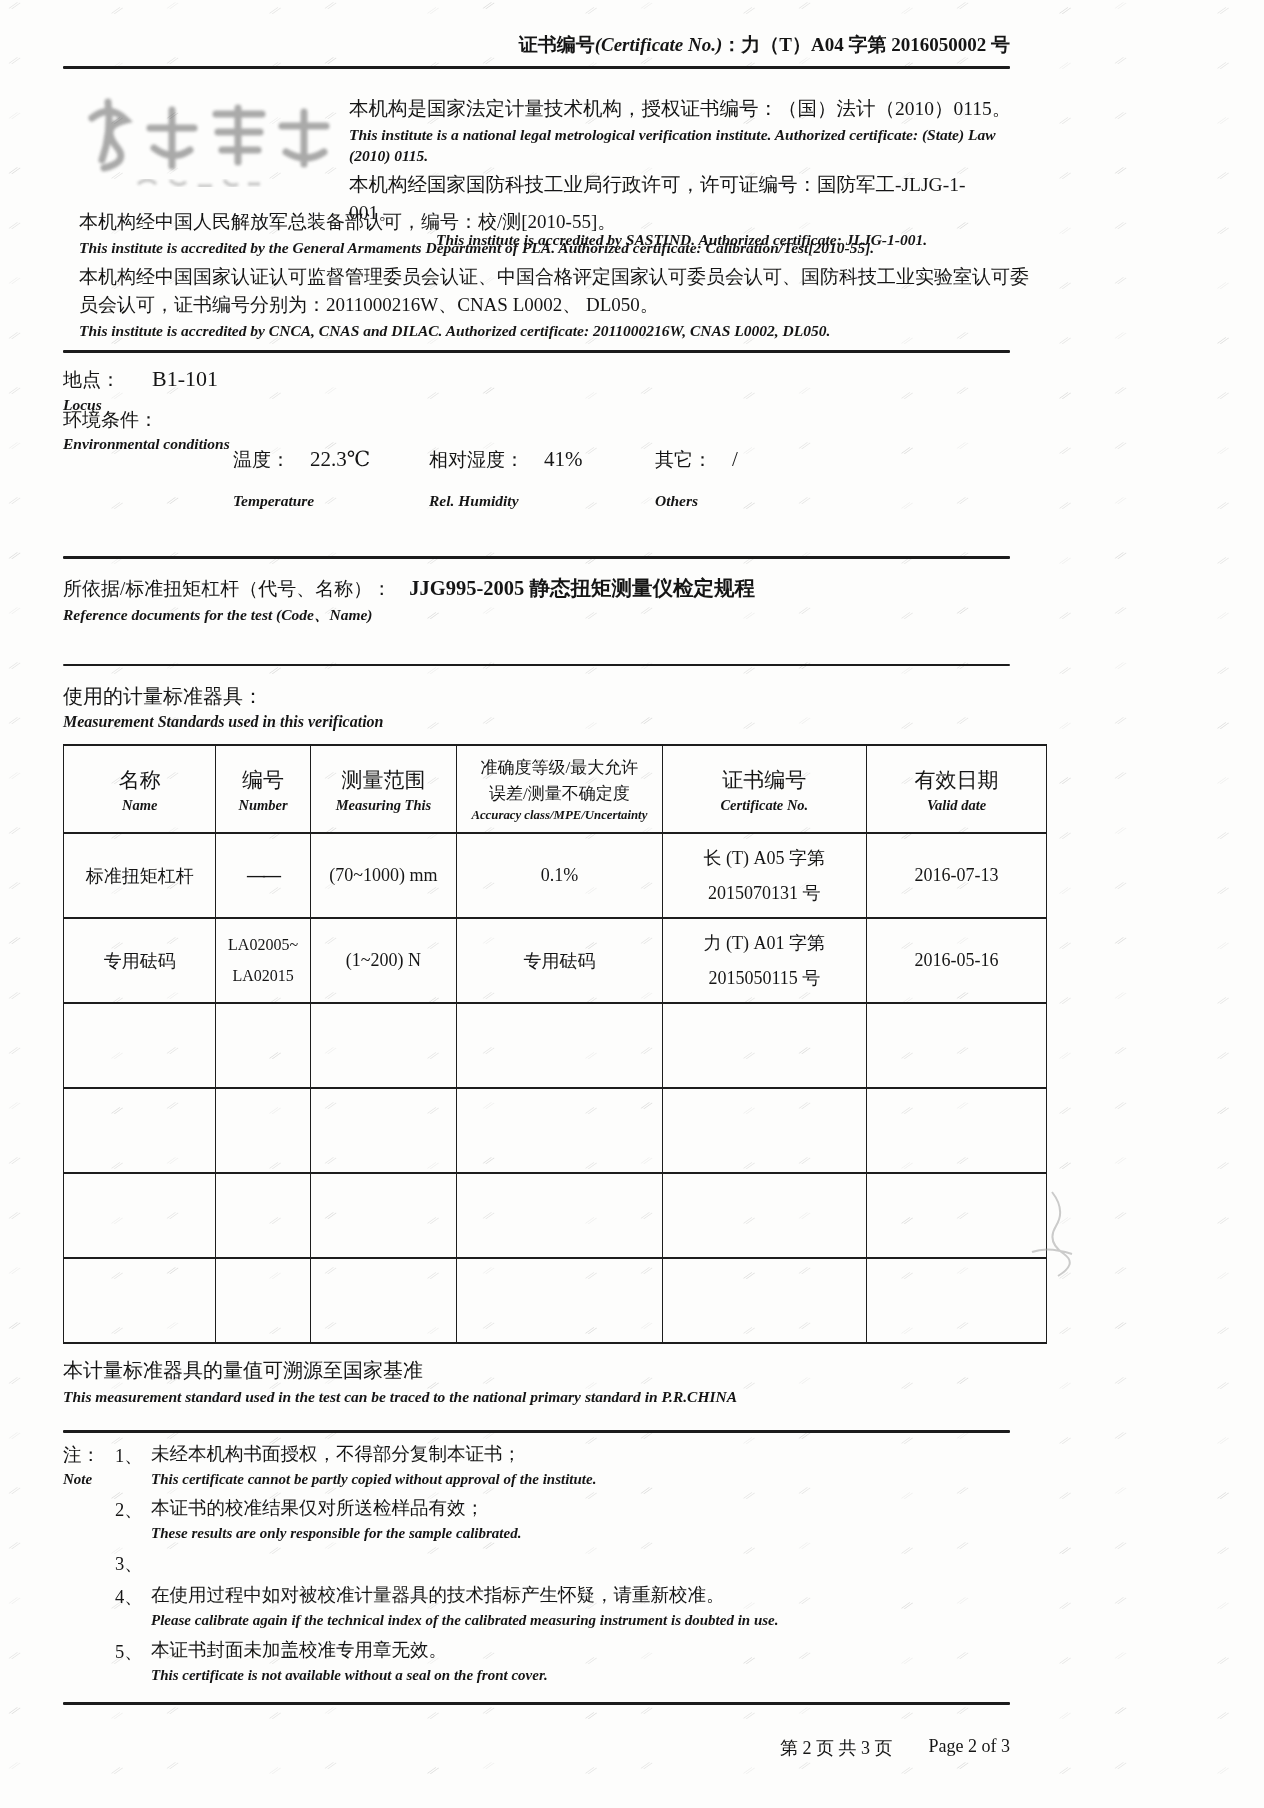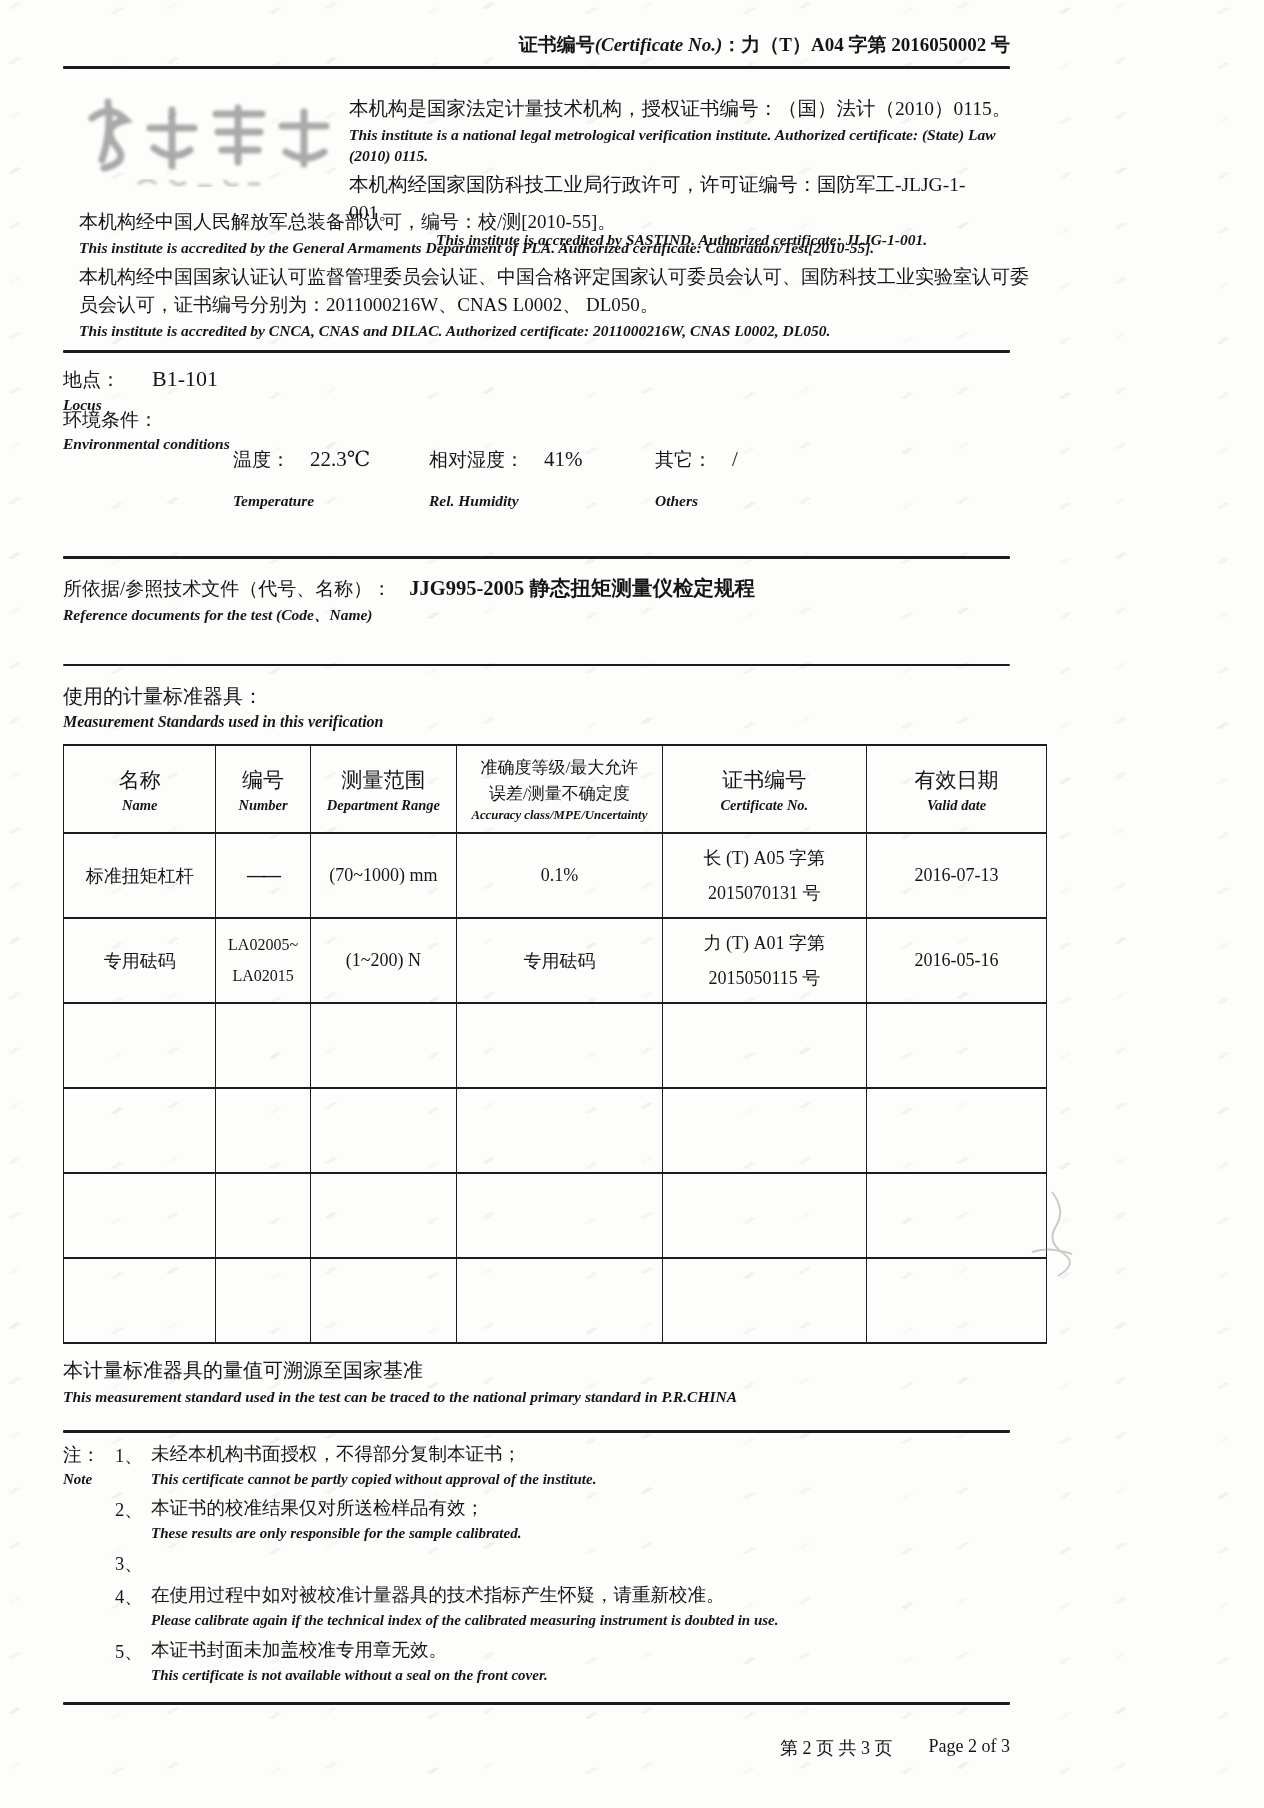--- a/index.html
+++ b/index.html
@@ -693,21 +693,21 @@
   </div>
   <div class="envrow" id="g-oth">
     <span class="zh">其它：</span>
     <span class="val">/</span>
     <span class="en">Others</span>
   </div>
 </div>
 <div class="abs rule" style="left:63px;top:556px;width:947px;height:3px"></div>
 
 <div id="reference" class="abs">
-  <span class="zh">所依据/参照技术文件（代号、名称）：</span>
+  <span class="zh">所依据/标准扭矩杠杆（代号、名称）：</span>
   <span class="val">JJG995-2005 静态扭矩测量仪检定规程</span>
   <span class="en">Reference documents for the test (Code、Name)</span>
 </div>
 <div class="abs rule" style="left:63px;top:664px;width:947px;height:2px"></div>
 
 <div id="stdhead" class="abs">
   <span class="zh">使用的计量标准器具：</span>
   <span class="en">Measurement Standards used in this verification</span>
 </div>
 
@@ -717,21 +717,21 @@
       <col style="width:9.6%">
       <col style="width:14.9%">
     <col style="width:20.9%">
       <col style="width:20.8%">
       <col style="width:18.3%">
   </colgroup>
   <tbody>
       <tr class="hdr">
     <td><span class="hdr-zh">名称</span><span class="hdr-en">Name</span></td>
     <td><span class="hdr-zh">编号</span><span class="hdr-en">Number</span></td>
-    <td><span class="hdr-zh">测量范围</span><span class="hdr-en">Department Range</span></td>
+    <td><span class="hdr-zh">测量范围</span><span class="hdr-en">Measuring This</span></td>
     <td><span class="hdr-zh" style="font-size:17px">准确度等级/最大允许
 误差/测量不确定度</span><span class="hdr-en hdr-en-sm">Accuracy class/MPE/Uncertainty</span></td>
     <td><span class="hdr-zh">证书编号</span><span class="hdr-en">Certificate No.</span></td>
     <td><span class="hdr-zh">有效日期</span><span class="hdr-en">Valid date</span></td>
   </tr>
   <tr>
     <td>标准扭矩杠杆</td>
     <td class="dash">——</td>
     <td>(70~1000) mm</td>
     <td>0.1%</td>

